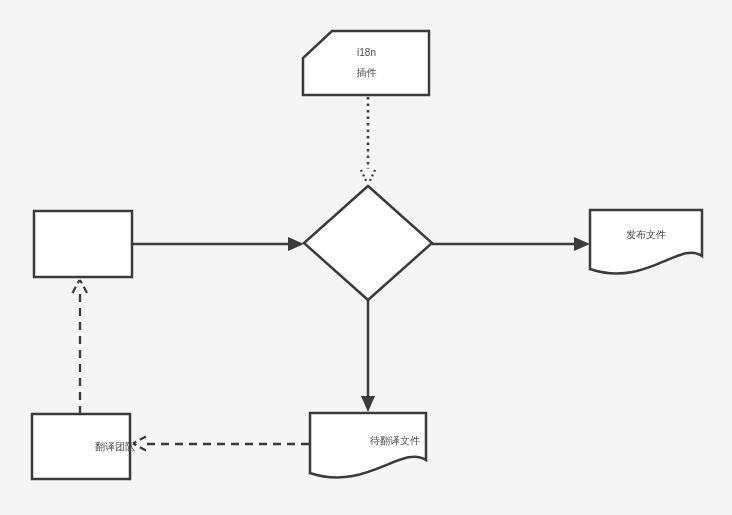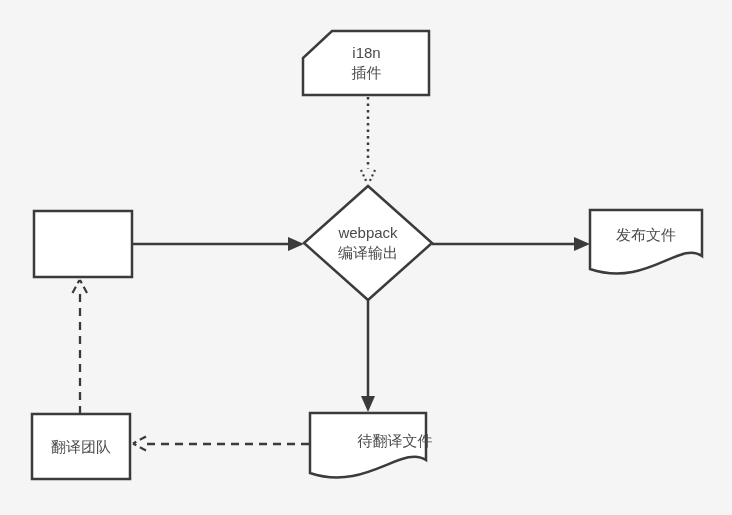--- a/index.html
+++ b/index.html
@@ -19,21 +19,21 @@
     left: 0;
     top: 0;
   }
   .node-label {
     position: absolute;
     display: flex;
     flex-direction: column;
     align-items: center;
     justify-content: center;
     text-align: center;
-    font-size: 15px;
+    font-size: 10px;
     line-height: 20px;
     color: #4a4a4a;
     cursor: default;
     user-select: none;
   }
   .shape {
     fill: #ffffff;
     stroke: #3b3b3b;
     stroke-width: 2.5;
     stroke-linejoin: miter;
@@ -103,30 +103,26 @@
 
     <rect class="shape" x="32" y="414" width="98" height="65"></rect>
   </svg>
 
   <div class="node-label" style="left:303px; top:31px; width:127px; height:64px;">
     <span>i18n</span>
     <span>插件</span>
   </div>
 
 
-  <div class="node-label" style="left:304px; top:186px; width:128px; height:114px;">
-    <span>webpack</span>
-    <span>编译输出</span>
-  </div>
 
   <div class="node-label" style="left:590px; top:210px; width:112px; height:50px;">
     <span>发布文件</span>
   </div>
 
   <div class="node-label" style="left:310px; top:413px; width:116px; height:56px;padding-left:27px;">
     <span>待翻译文件</span>
   </div>
 
-  <div class="node-label" style="left:32px; top:414px; width:98px; height:65px;">
+  <div class="node-label" style="left:32px; top:414px; width:98px; height:65px;padding-left:34px;">
     <span>翻译团队</span>
   </div>
 
 </div>
 
 </body></html>

